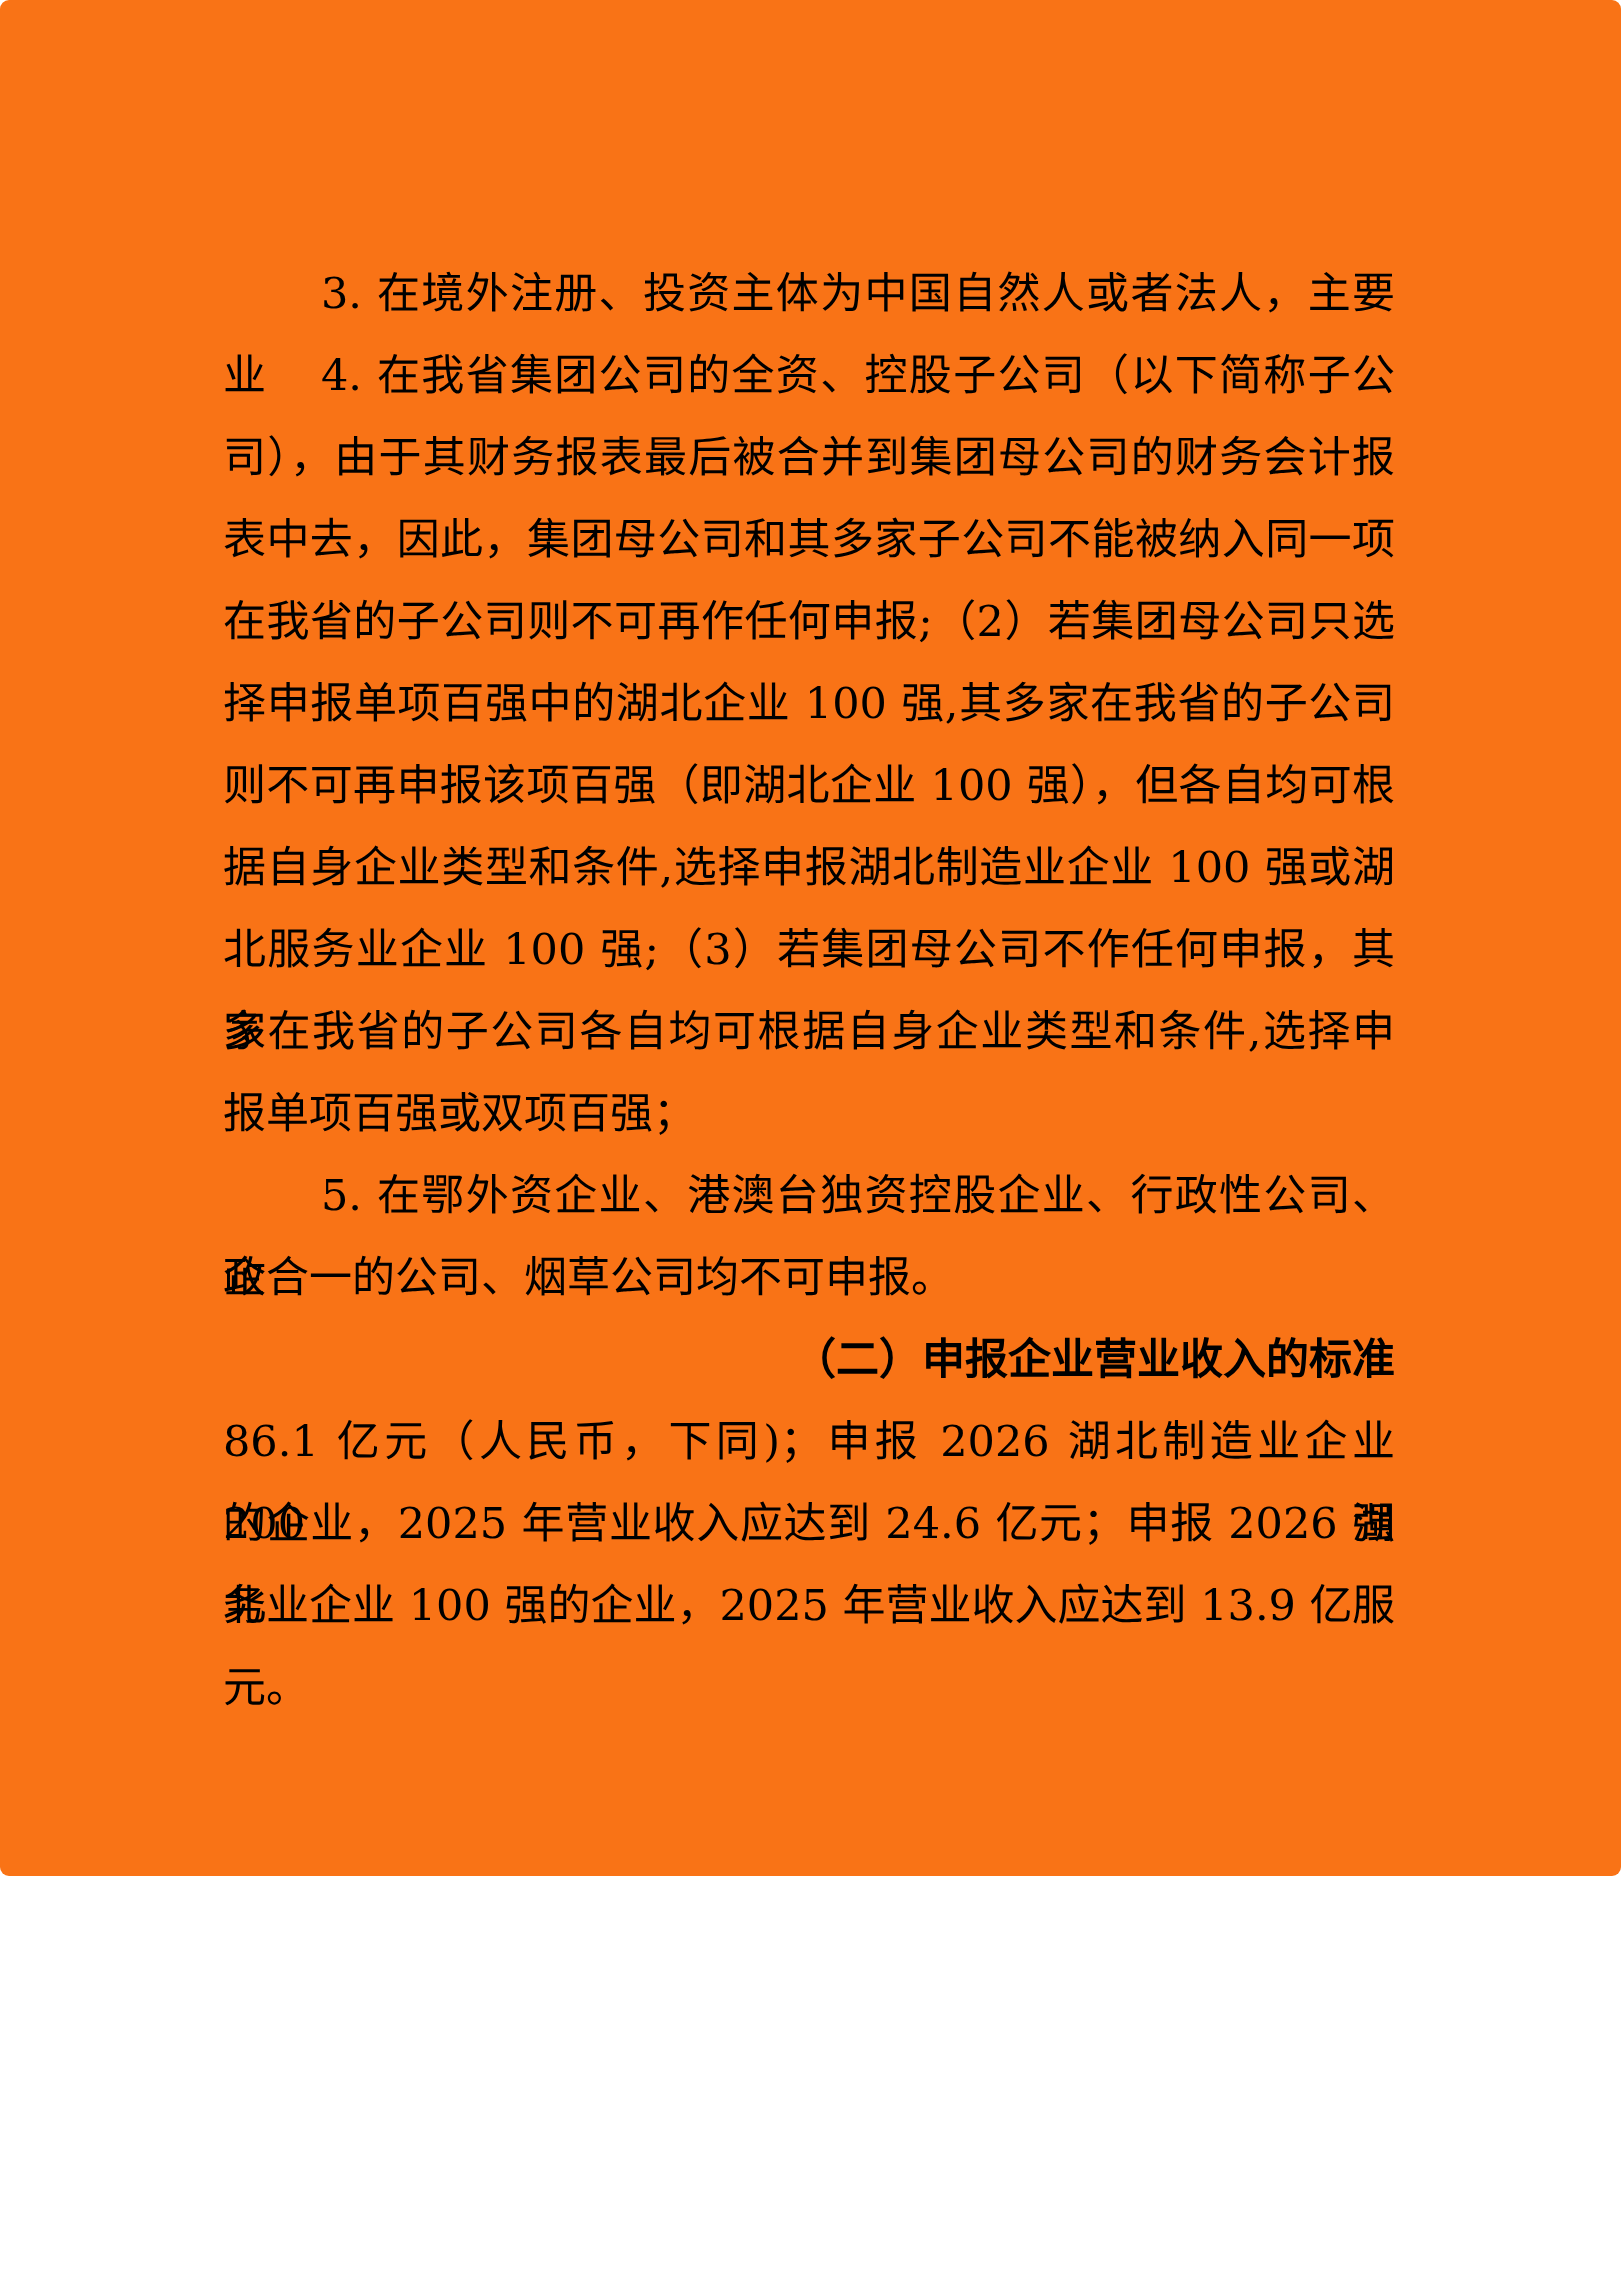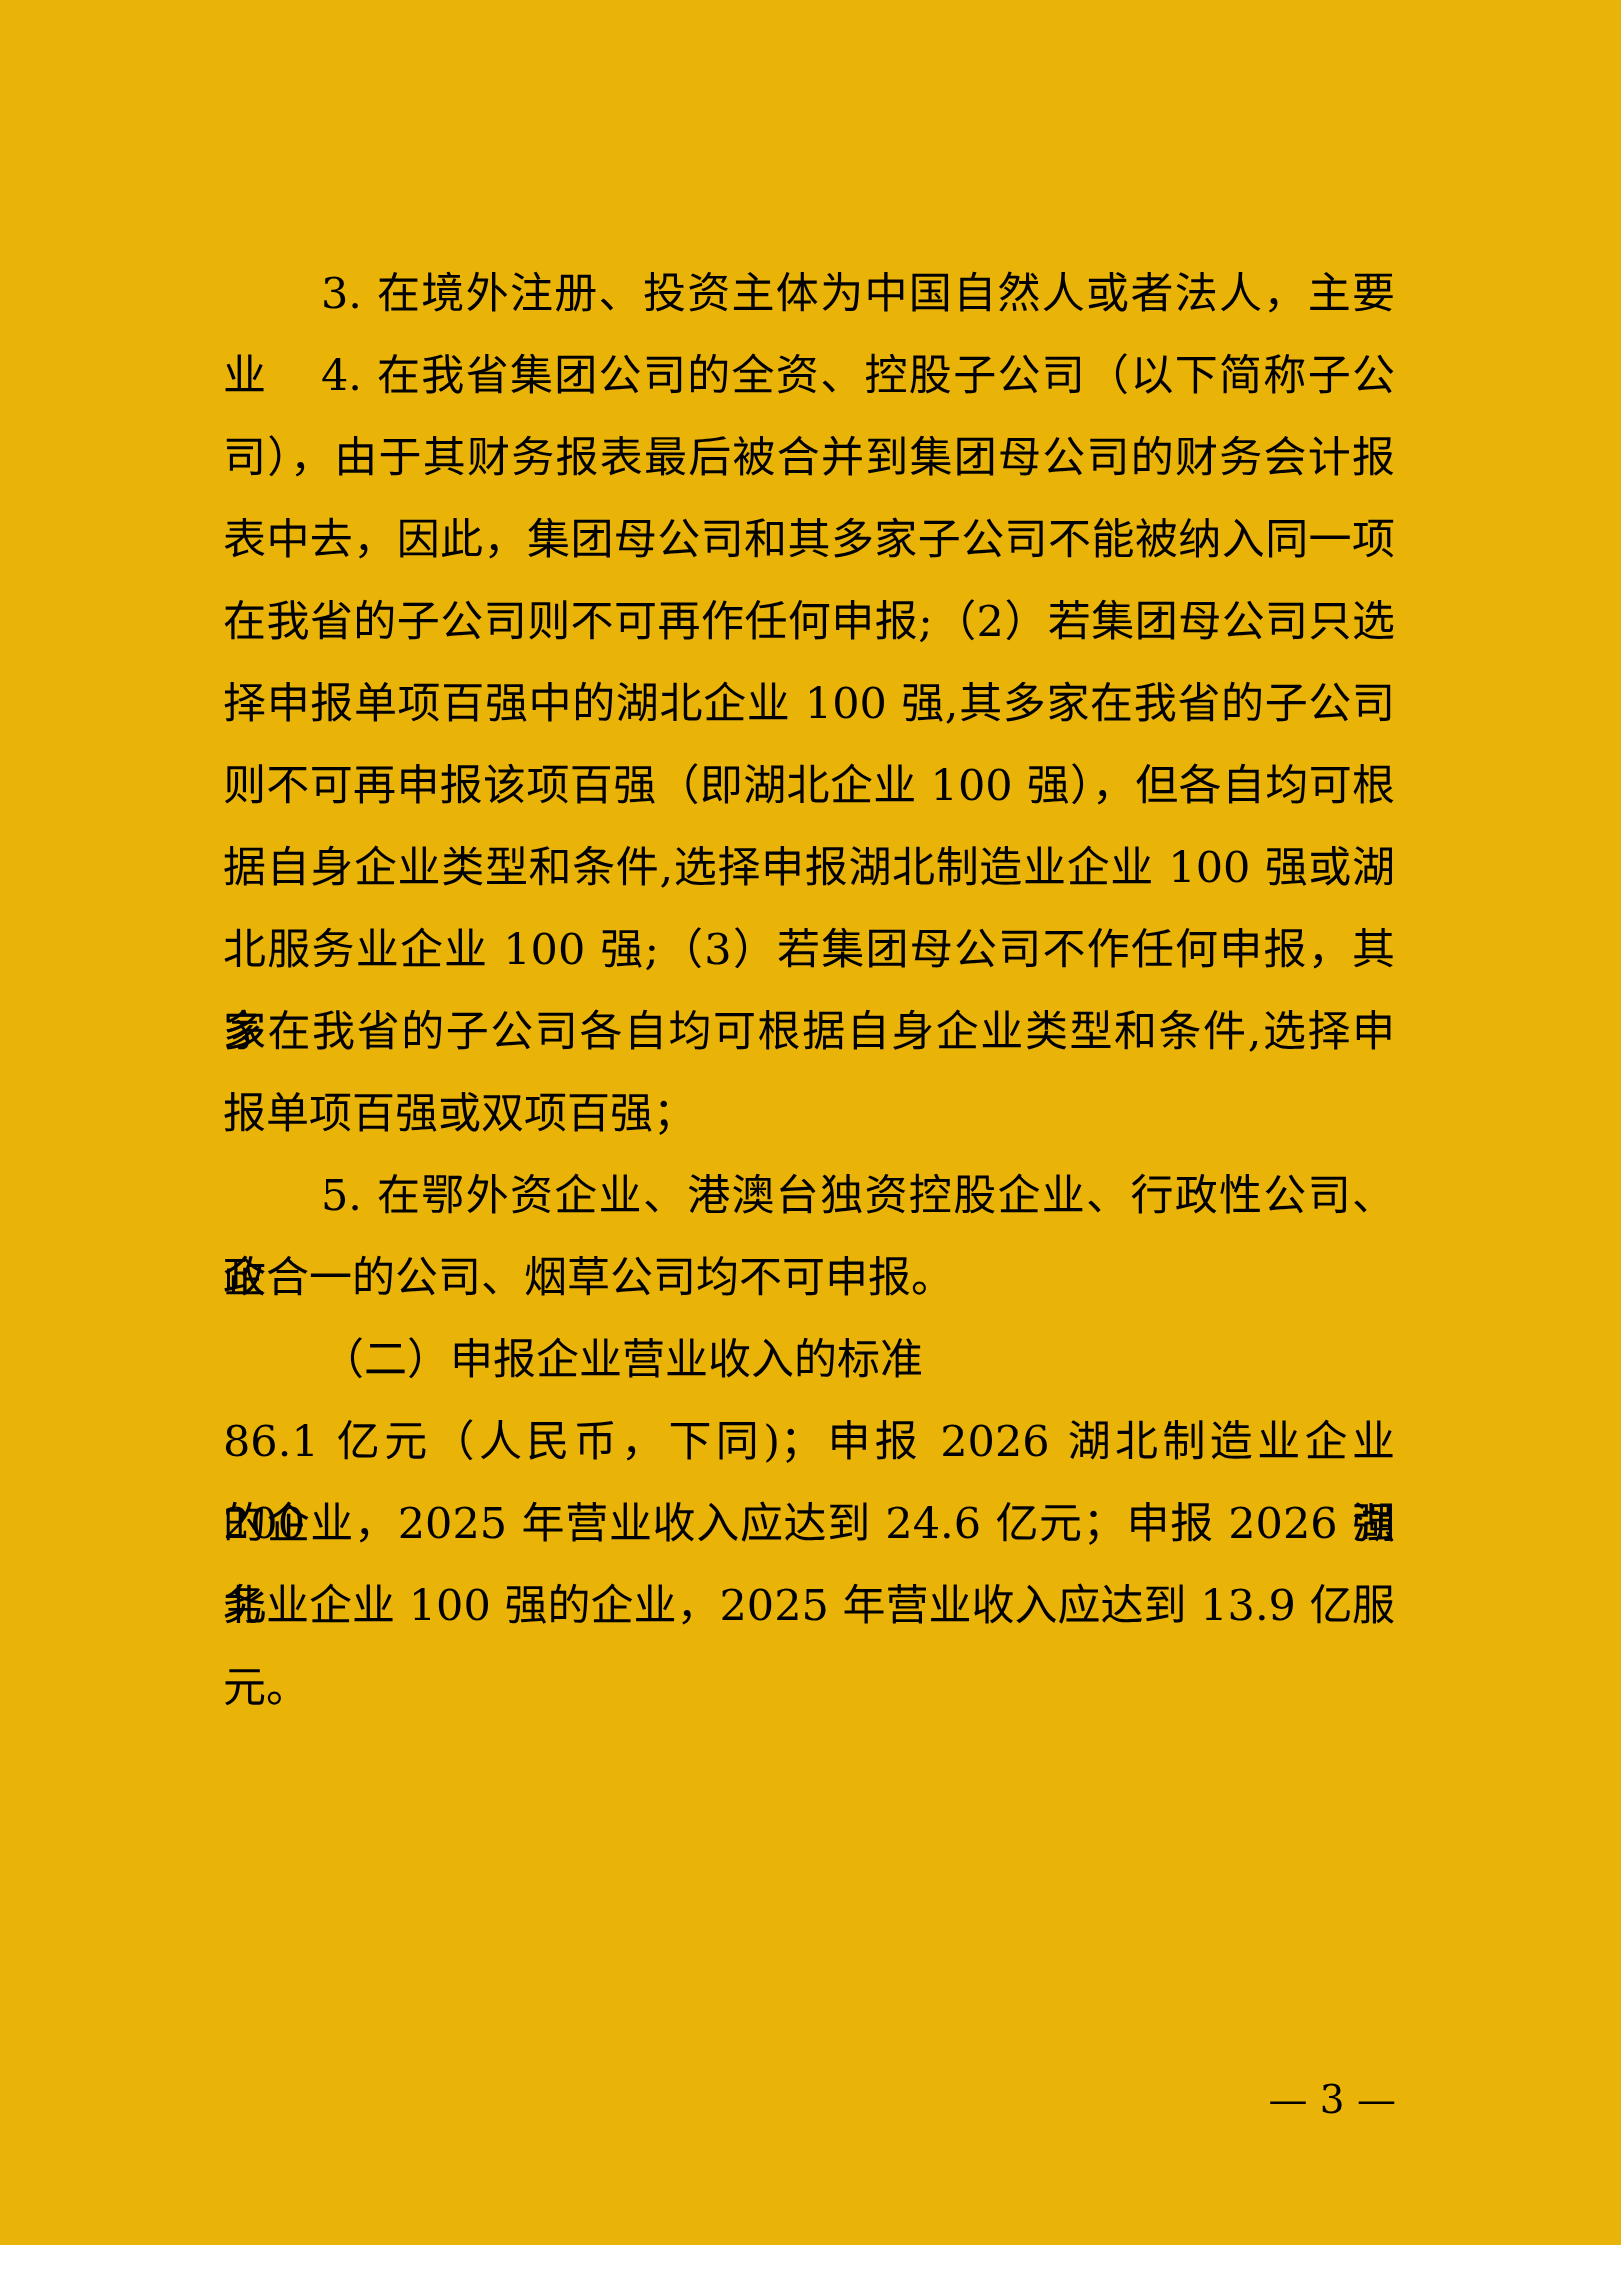--- a/index.html
+++ b/index.html
@@ -3,24 +3,25 @@
 <meta charset="utf-8">
 <style>
   html, body {
     margin: 0;
     padding: 0;
     background: #ffffff;
   }
   .page {
     position: relative;
     width: 1621px;
-    height: 2245px;
-    background: #eab308;
+    height: 1876px;
+    background: #f97316;
     overflow: hidden;
     color: #000000;
+    border-radius: 9px;
   }
   .text-block {
     position: absolute;
     left: 223px;
     top: 252px;
     width: 1172px;
     font-family: "DejaVu Serif", "Liberation Serif", serif;
     font-size: 43px;
     line-height: 82px;
     color: #000000;
@@ -30,21 +31,22 @@
     text-align: left;
   }
   .line.justify {
     text-align: justify;
     text-align-last: justify;
   }
   .line.indent {
     text-indent: 98px;
   }
   .line.heading {
-    font-weight: normal;
+    font-weight: bold;
+    text-align: right;
   }
   .page-number {
     position: absolute;
     top: 2070px;
     right: 225px;
     font-family: "DejaVu Serif", "Liberation Serif", serif;
     font-size: 39px;
     line-height: 59px;
     color: #000000;
     white-space: pre;

